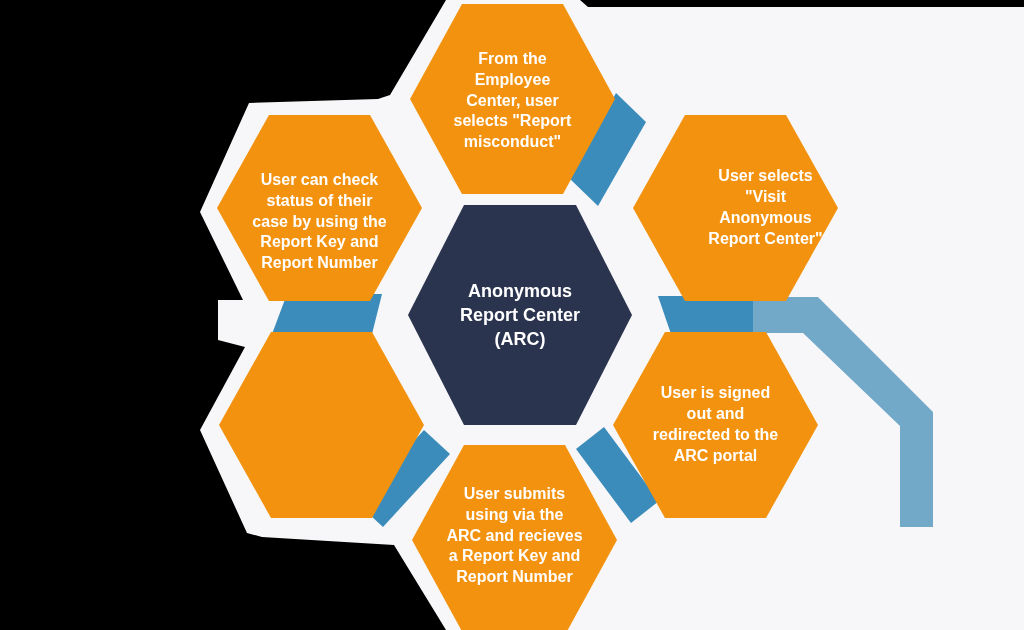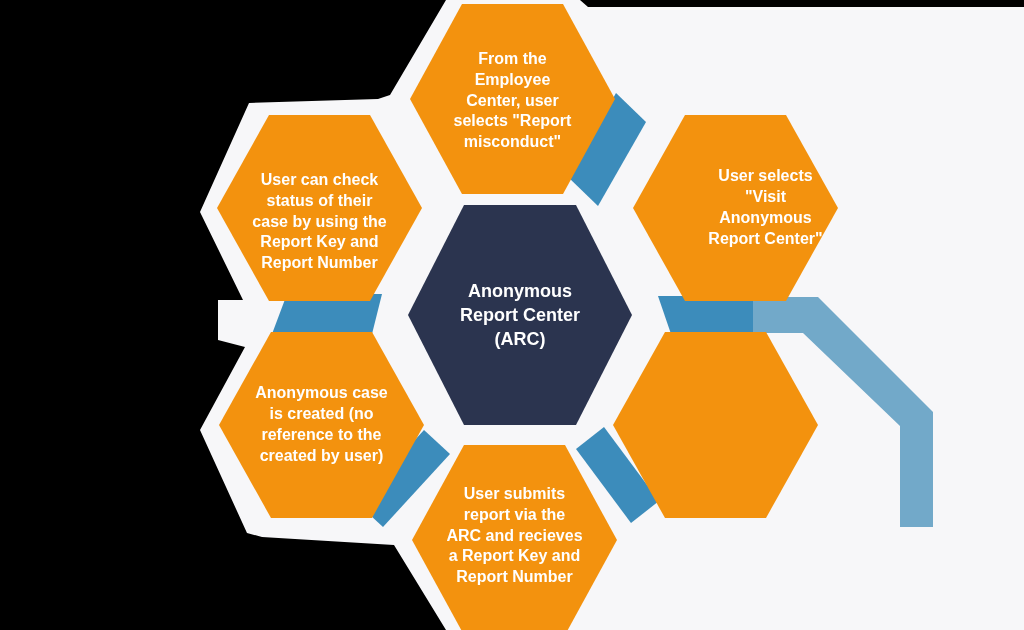--- a/index.html
+++ b/index.html
@@ -52,31 +52,31 @@
 Employee
 Center, user
 selects "Report
 misconduct"</div>
 
   <div class="hex-label" style="left:663px;top:115px;width:205px;height:186px">User selects
 "Visit
 Anonymous
 Report Center"</div>
 
+  <div class="hex-label" style="left:613px;top:332px;width:205px;height:186px">User is signed
+out and
+redirected to the
+ARC portal</div>
 
   <div class="hex-label" style="left:412px;top:445px;width:205px;height:182px">User submits
-report via the
+using via the
 ARC and recieves
 a Report Key and
 Report Number</div>
 
-  <div class="hex-label" style="left:219px;top:332px;width:205px;height:186px">Anonymous case
-is created (no
-reference to the
-created by user)</div>
 
   <div class="hex-label" style="left:217px;top:129px;width:205px;height:186px">User can check
 status of their
 case by using the
 Report Key and
 Report Number</div>
 
   <div class="hex-label center-label" style="left:408px;top:205px;width:224px;height:220px">Anonymous
 Report Center
 (ARC)</div>

